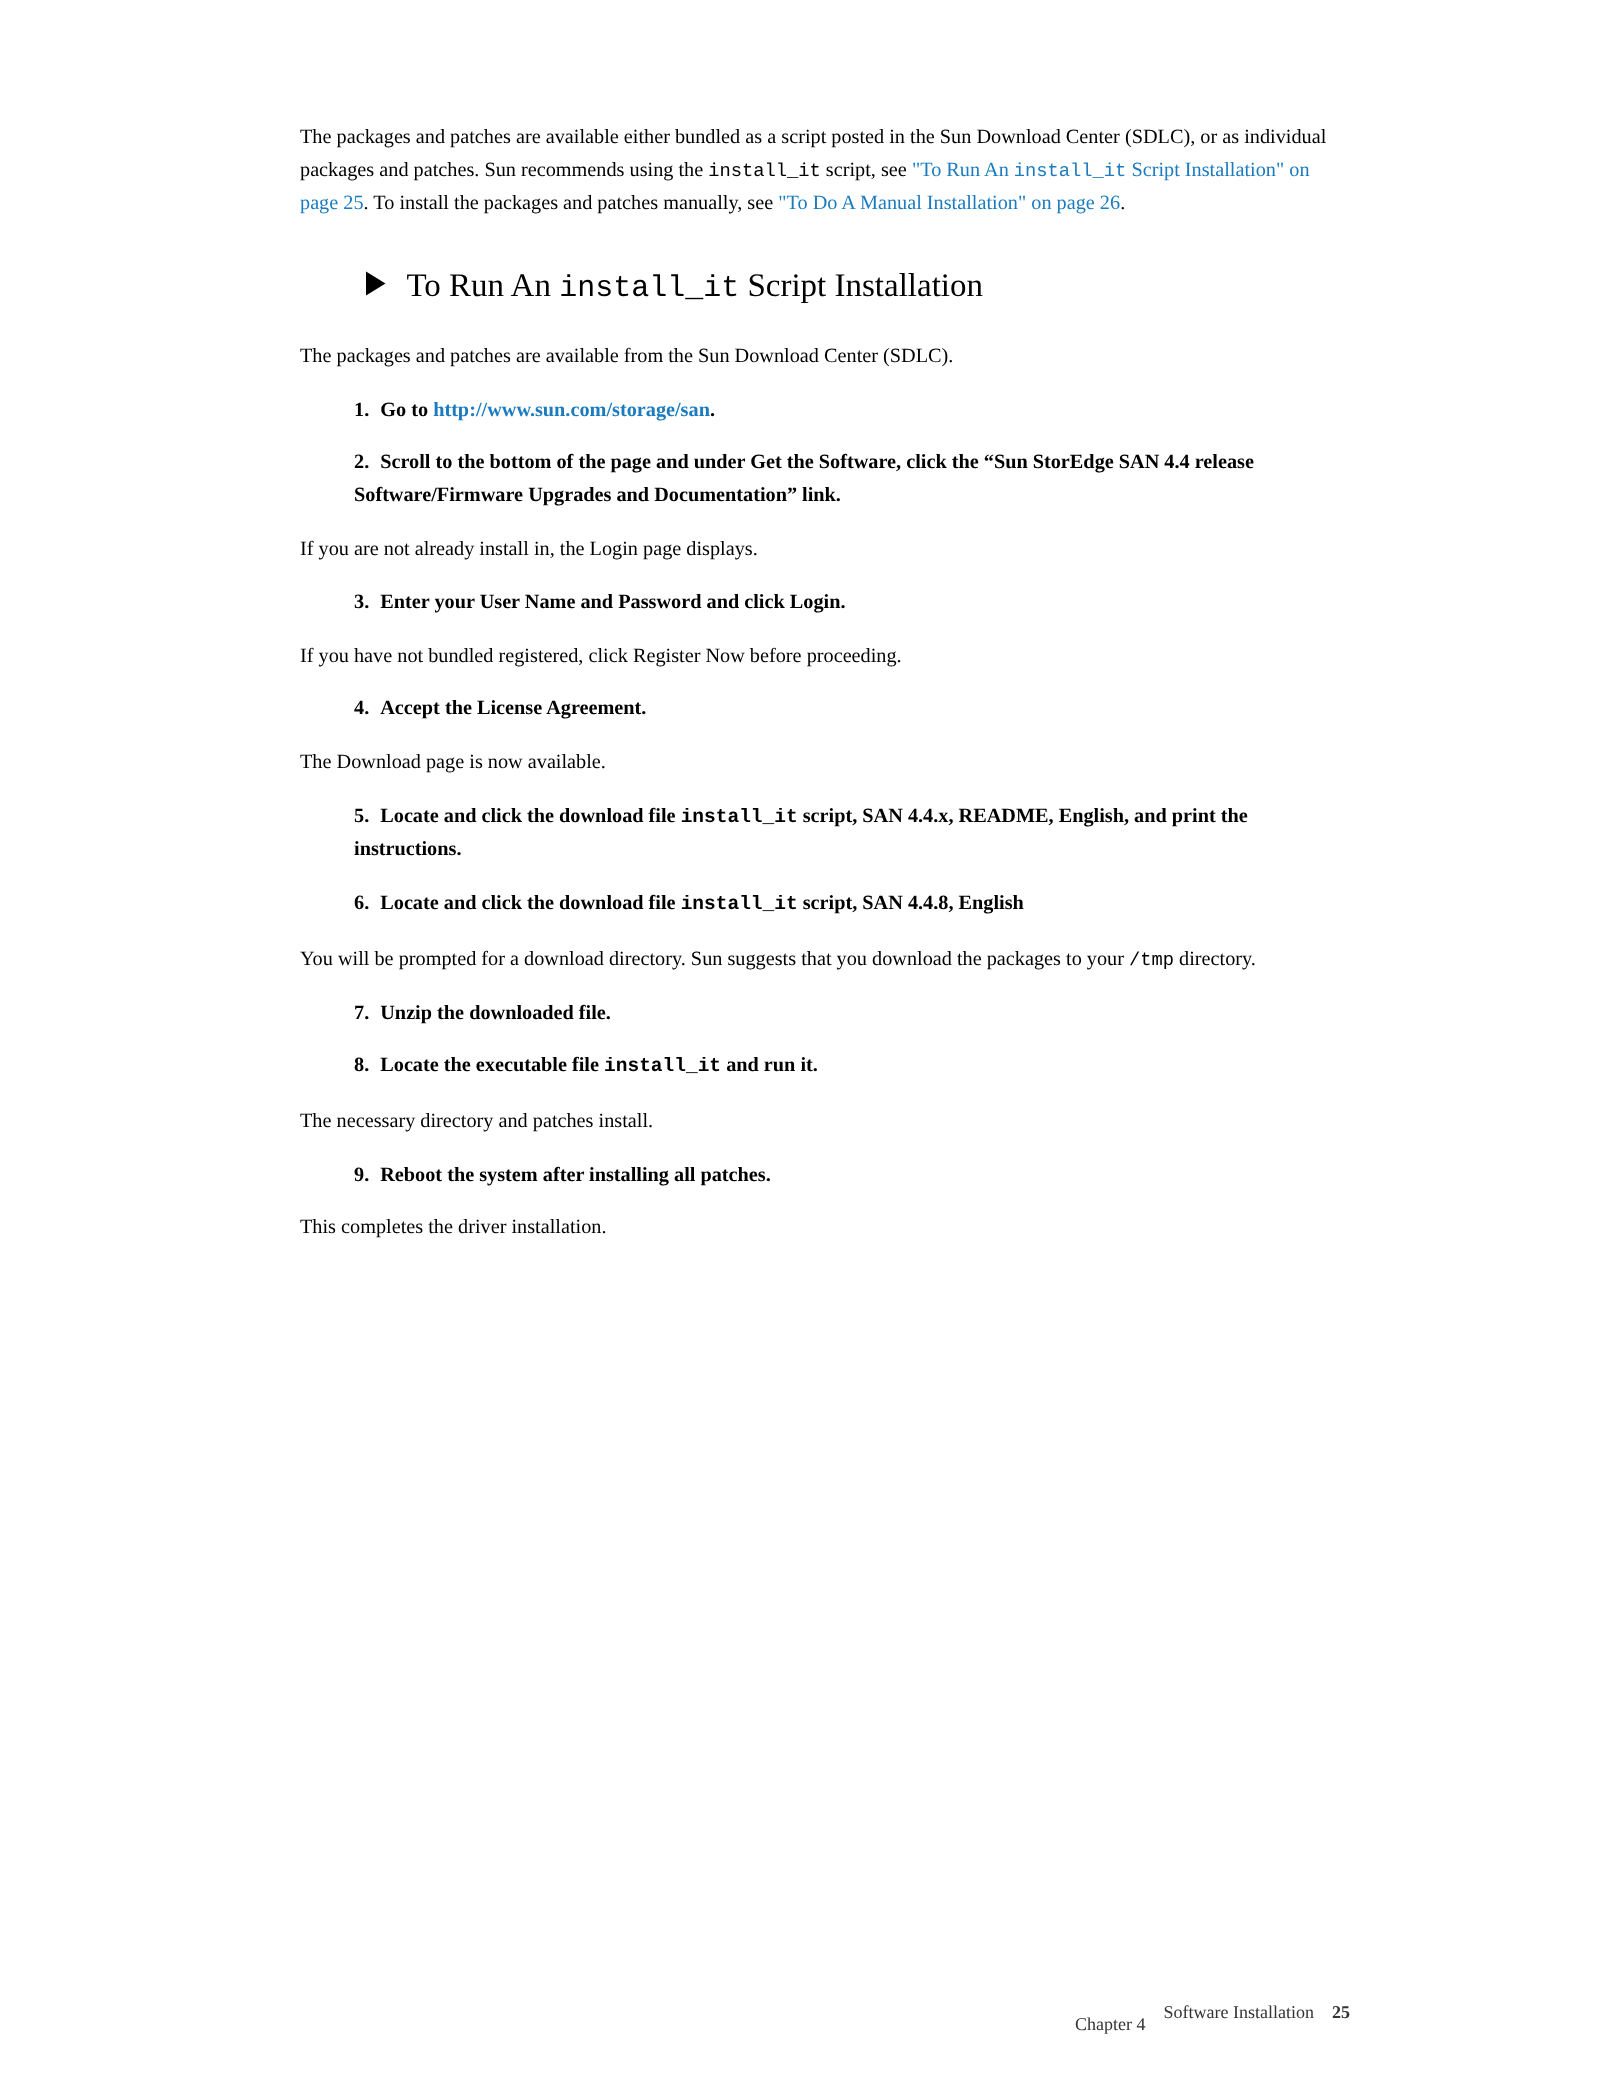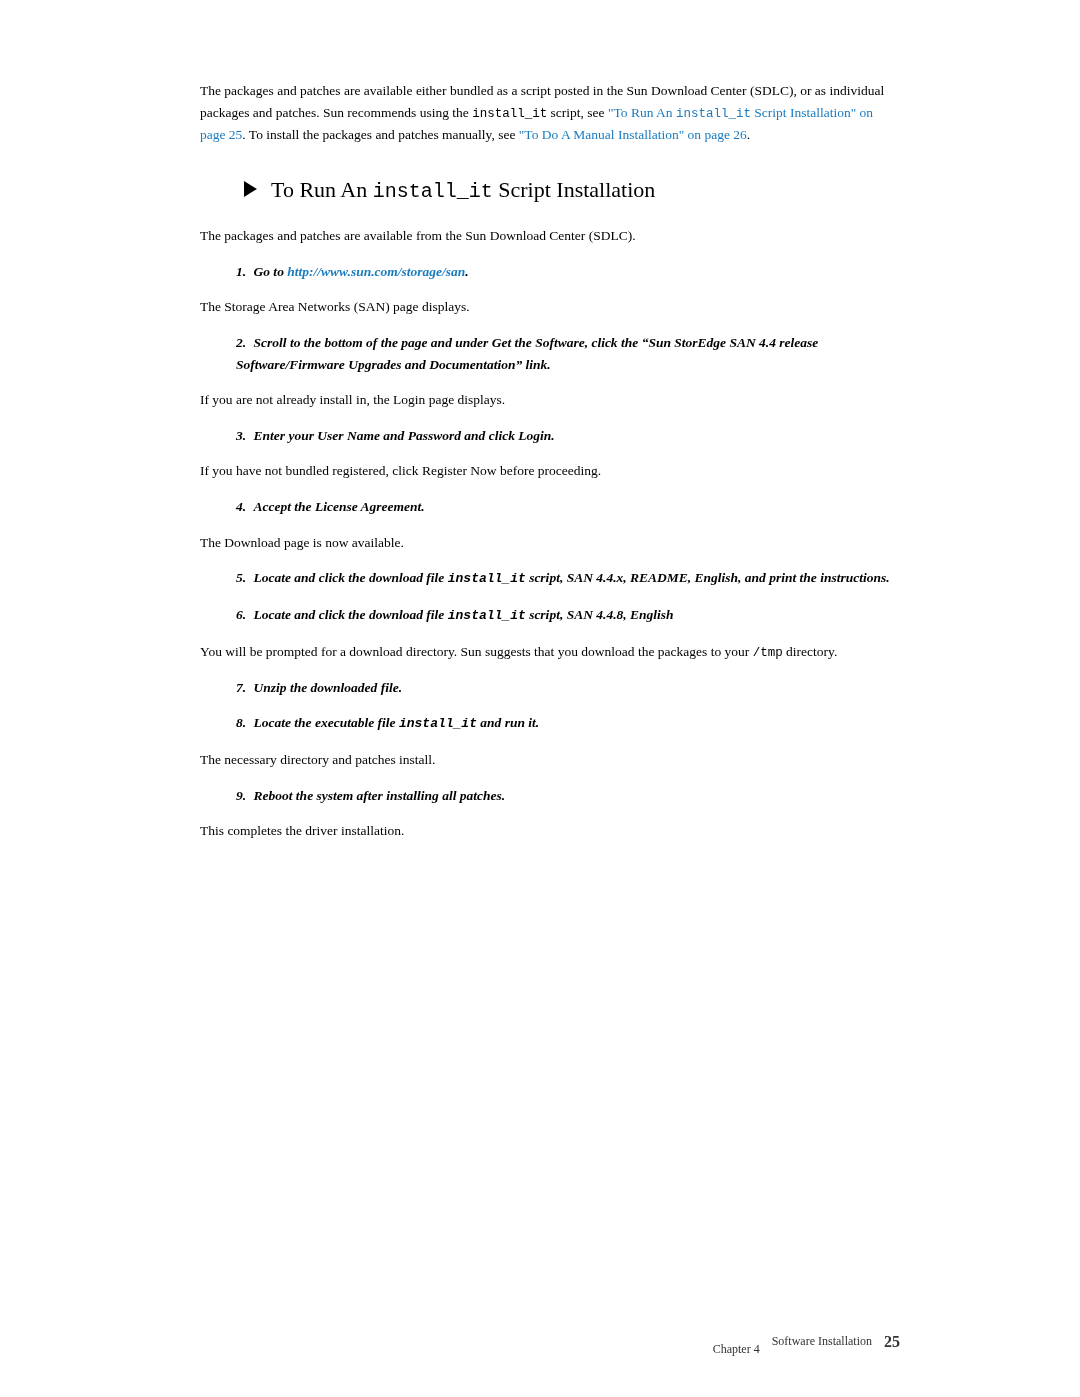--- a/index.html
+++ b/index.html
@@ -68,21 +68,20 @@
       font-size: 13.5px;
       margin-bottom: 14px;
       margin-top: 12px;
     }
 
     .step-number-bold {
       font-weight: bold;
       font-size: 13.5px;
       line-height: 1.6;
       margin-bottom: 14px;
-      font-style: italic;
     }
 
     .step-number-bold code {
       font-family: "Courier New", Courier, monospace;
       font-weight: bold;
       font-size: 13px;
     }
 
     .step-label {
       font-weight: bold;
@@ -114,21 +113,21 @@
       gap: 12px;
     }
 
     .footer-chapter {
       font-size: 12px;
       margin-top: 16px;
     }
 
     .footer-page {
       font-weight: bold;
-      font-size: 16px;
+      font-size: 12px;
     }
   </style>
 </head>
 <body>
 
 <div class="page">
 
   <p class="intro-paragraph">
     <span>The packages and patches are available either bundled as a script posted in the Sun Download Center (SDLC), or as individual packages and patches. Sun recommends using the </span><code>install_it</code><span> script, see </span><a class="link" href="#">"To Run An <code>install_it</code> Script Installation" on page 25</a><span>. To install the packages and patches manually, see </span><a class="link" href="#">"To Do A Manual Installation" on page 26</a><span>.</span>
   </p>
@@ -140,21 +139,20 @@
     </h2>
   </div>
 
   <p class="body-text">The packages and patches are available from the Sun Download Center (SDLC).</p>
 
   <p class="step-number-bold indent">
     <span class="step-label">1.</span>
     <span><strong>Go to </strong></span><a class="link" href="#"><strong>http://www.sun.com/storage/san</strong></a><strong>.</strong>
   </p>
 
-  <p class="body-text">The Storage Area Networks (SAN) page displays.</p>
 
   <p class="step-number-bold indent">
     <span class="step-label">2.</span>
     <strong>Scroll to the bottom of the page and under Get the Software, click the “Sun StorEdge SAN 4.4 release Software/Firmware Upgrades and Documentation” link.</strong>
   </p>
 
   <p class="body-text">If you are not already install in, the Login page displays.</p>
 
   <p class="step-number-bold indent">
     <span class="step-label">3.</span>

